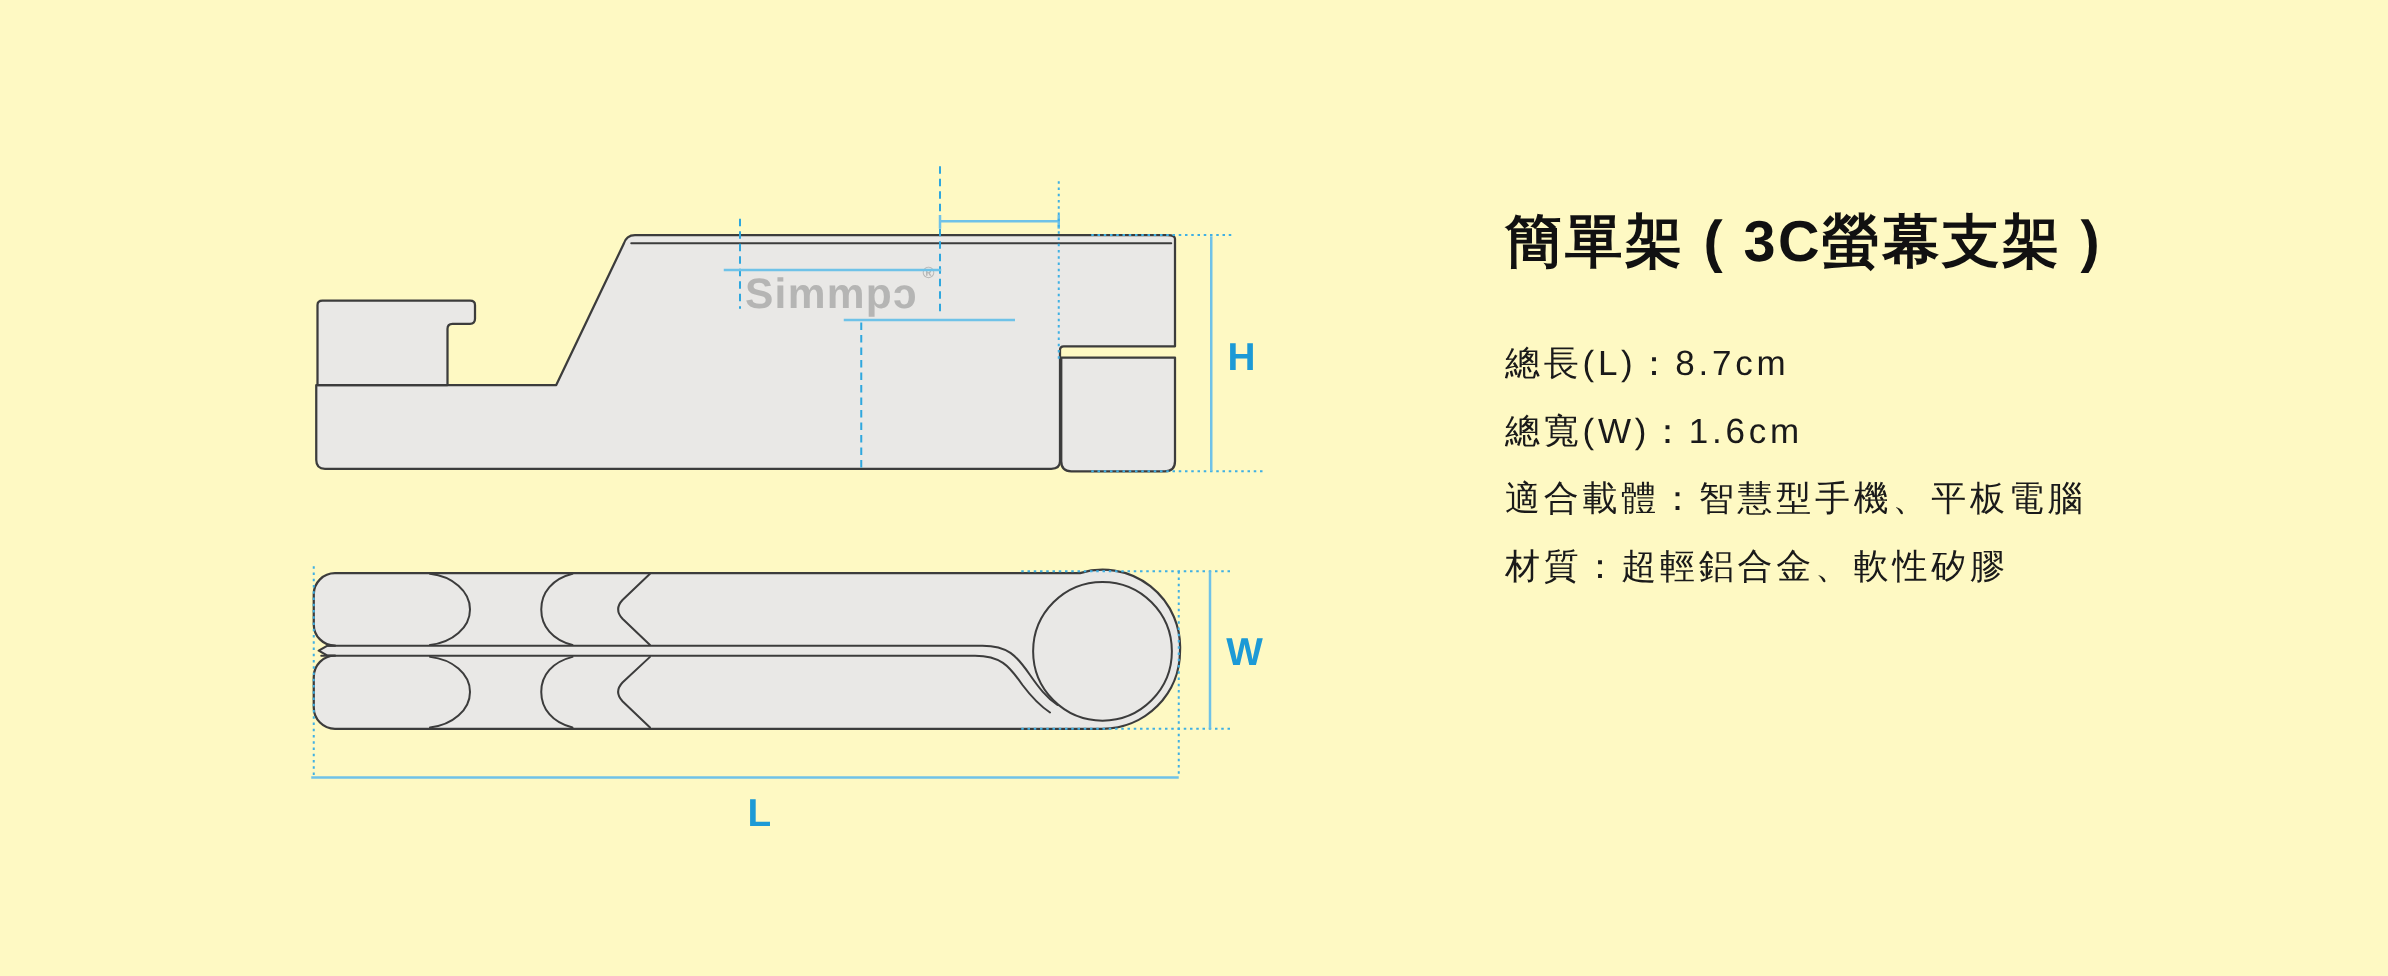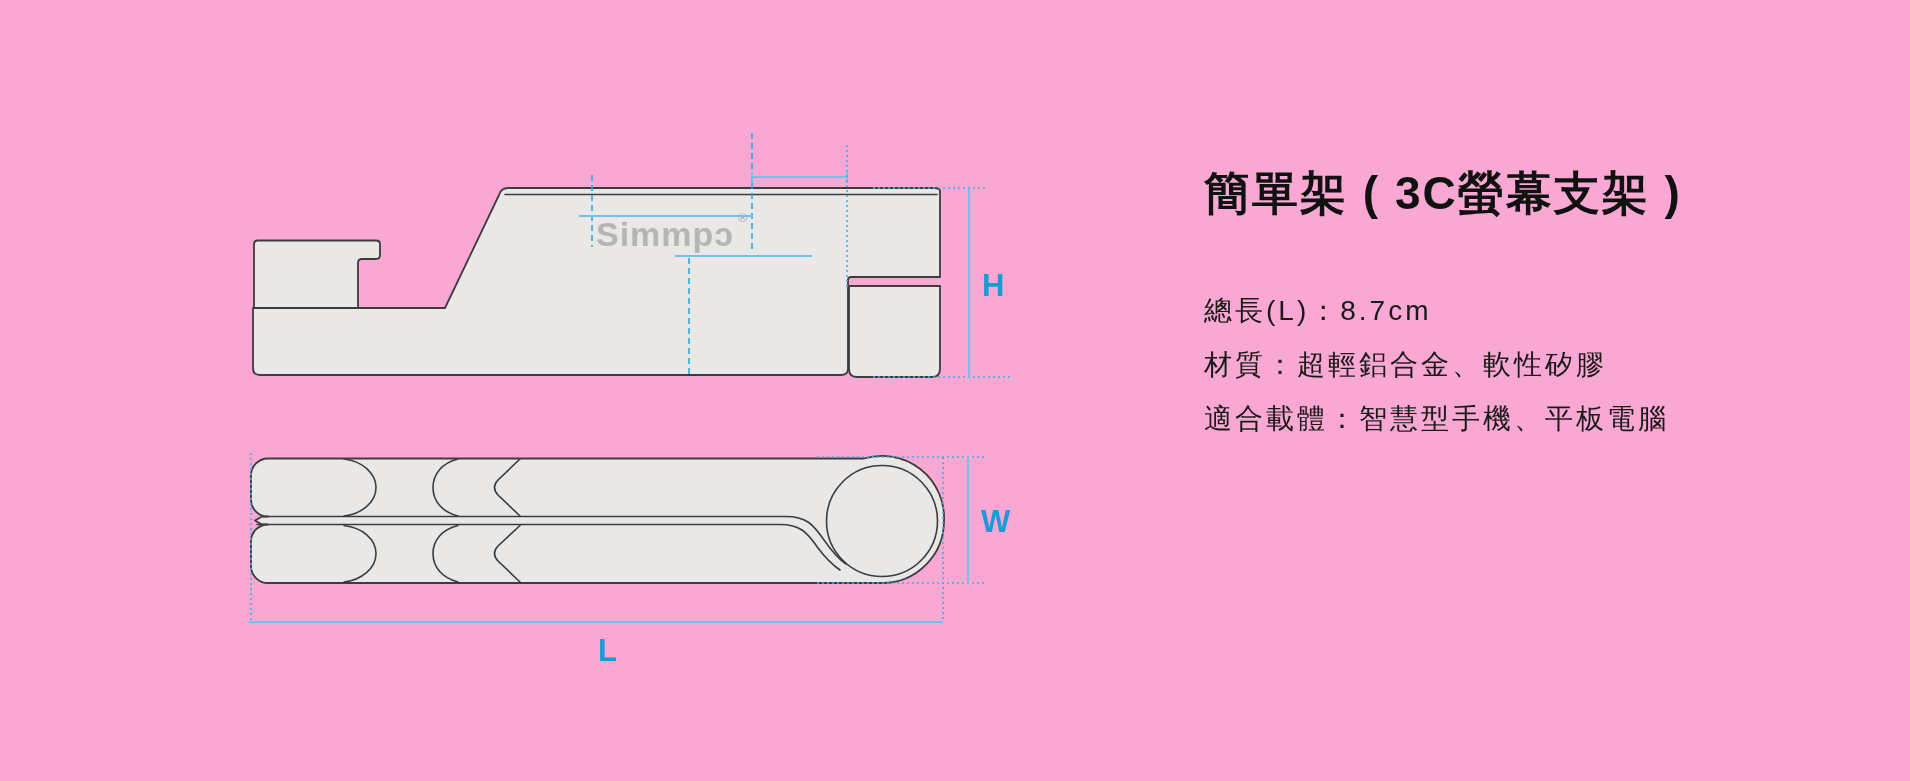--- a/index.html
+++ b/index.html
@@ -1,23 +1,23 @@
 <!DOCTYPE html>
 <html><head>
 <meta charset="utf-8">
 <style>
   html,body{margin:0;padding:0;background:#ffffff;width:1910px;height:781px;overflow:hidden;
     font-family:"Liberation Sans","DejaVu Sans",sans-serif;}
-  .stage{position:relative;width:1910px;height:781px;background:#f9a8d4;}
+  .stage{position:relative;width:1910px;height:781px;background:#fef9c3;}
   .diagram-svg{position:absolute;left:0;top:0;}
   
   .info-panel{position:absolute;left:1204px;top:168px;width:660px;}
   .product-title{font-size:46px;font-weight:bold;color:#111;letter-spacing:2px;
     line-height:1.1;white-space:nowrap;}
-  .spec-list{position:absolute;left:0px;top:116px;width:660px;}
+  .spec-list{position:absolute;left:0px;top:96px;width:660px;}
   .spec-line{font-size:28px;color:#1a1a1a;letter-spacing:3px;height:54px;line-height:54px;
     white-space:nowrap;font-weight:400;}
   
   .body-shape{fill:#e9e8e6;stroke:#3c3c3c;stroke-width:1.8;stroke-linejoin:round;}
   .inner-line{fill:none;stroke:#3c3c3c;stroke-width:1.6;stroke-linecap:round;}
   .dim-solid{stroke:#6fc2e8;stroke-width:2;fill:none;}
   .dim-dash{stroke:#2fa7de;stroke-width:1.6;fill:none;stroke-dasharray:6 4;}
   .dim-dot{stroke:#3fb0e4;stroke-width:1.6;fill:none;stroke-dasharray:2 3;}
   .dim-label{font-size:31px;font-weight:bold;fill:#1c9ad6;}
   .logo-text{font-size:34px;font-weight:bold;fill:#b5b5b4;letter-spacing:1px;}
@@ -104,18 +104,19 @@
       </g>
       <text class="dim-label" x="981" y="532">W</text>
       <text class="dim-label" x="598" y="661">L</text>
     </g>
   </svg>
 
   <div class="info-panel">
     <div class="product-title">簡單架 ( 3C螢幕支架 )</div>
     <div class="spec-list">
       <div class="spec-line">總長(L)：8.7cm</div>
+      <div class="spec-line">總寬(W)：1.6cm</div>
+      <div class="spec-line">適合載體：智慧型手機、平板電腦</div>
       <div class="spec-line">材質：超輕鋁合金、軟性矽膠</div>
-      <div class="spec-line">適合載體：智慧型手機、平板電腦</div>
     </div>
   </div>
 
 </div>
 
 </body></html>

